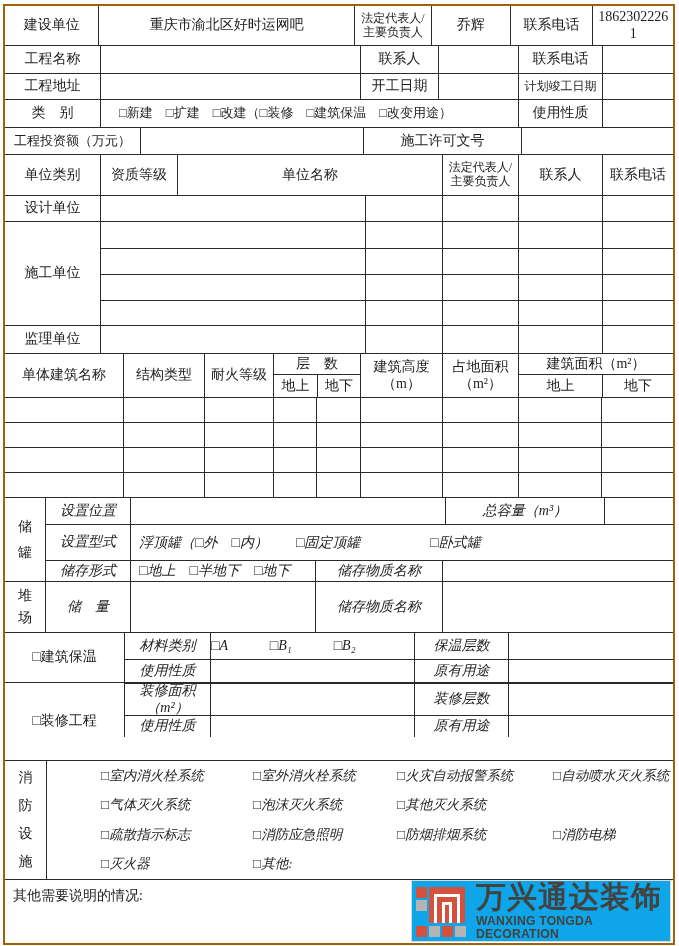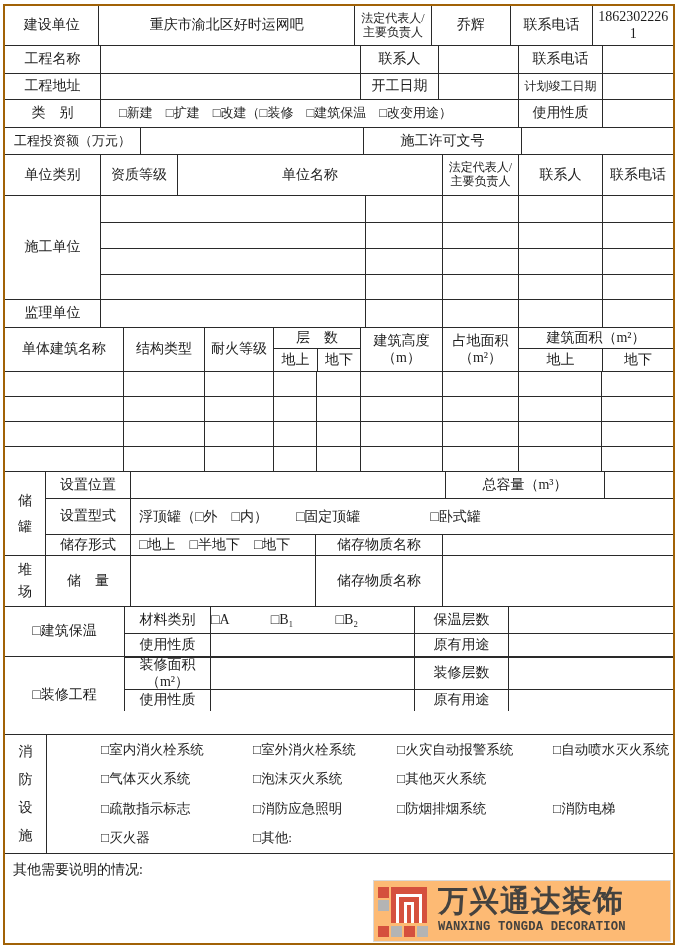--- a/index.html
+++ b/index.html
@@ -11,32 +11,32 @@
   .bt{border-top:1px solid #2a2a2a;}
   .c{display:flex;align-items:center;justify-content:center;text-align:center;box-sizing:border-box;
      padding:0 2px;overflow:hidden;line-height:1.15;}
   .bl{border-left:1px solid #2a2a2a;}
   .left{justify-content:flex-start;text-align:left;}
   .f1{flex:1 1 auto;}
   .s13{font-size:13px;}
   .s12{font-size:12px;}
   .pl{white-space:pre-line;}
   .grp{display:flex;box-sizing:border-box;}
-  .gbody{flex:1 1 auto;display:flex;flex-direction:column;box-sizing:border-box;}
+  .gbody{flex:1 1 auto;display:flex;flex-direction:column;box-sizing:border-box;font-style:italic;}
   .vtxt{width:1.1em;word-break:break-all;text-align:center;}
   .hdr2{display:flex;flex-direction:column;box-sizing:border-box;padding:0;}
   .hdr2 .top{flex:0 0 21px;display:flex;align-items:center;justify-content:center;border-bottom:1px solid #2a2a2a;box-sizing:border-box;}
   .hdr2 .bot{flex:1 1 auto;display:flex;}
   .fireline{display:flex;align-items:center;padding-left:14px;font-size:13.5px;}
   .fi1{width:152px;padding-left:40px;} .fi2{width:144px;} .fi3{width:156px;}
   .footer{position:relative;flex:1 1 auto;box-sizing:border-box;}
   .notes{position:absolute;left:8px;top:7px;}
-  .logo{position:absolute;right:2px;bottom:1px;width:298px;height:62px;background:#fdba74;
+  .logo{position:absolute;right:2px;bottom:1px;width:260px;height:62px;background:#0ea5e9;
         border:1px solid #d9d9d9;display:flex;align-items:center;box-sizing:border-box;
-        font-family:Liberation Mono, monospace;}
+        font-family:Liberation Sans, sans-serif;}
   .licon{position:relative;width:58px;height:54px;margin-left:4px;flex:0 0 auto;}
   .sq{position:absolute;width:11px;height:11px;}
   .bigsq{position:absolute;left:13px;top:3px;width:36px;height:36px;}
   .arch{position:absolute;left:5px;right:5px;top:7px;bottom:0;border:3px solid #fff;border-bottom:none;box-sizing:border-box;}
   .arch2{position:absolute;left:5px;right:5px;top:5px;bottom:0;border:3px solid #fff;border-bottom:none;box-sizing:border-box;}
   .lcn{font-weight:bold;font-size:30px;letter-spacing:1px;line-height:1;}
   .len{font-weight:bold;font-size:12.2px;letter-spacing:0.2px;line-height:1;margin-top:3px;}
 </style>
 </head>
 <body>
@@ -88,20 +88,28 @@
   <div class="r bt" style="height:41px">
     <div class="c" style="width:95px">单位类别</div>
     <div class="c bl" style="width:77px">资质等级</div>
     <div class="c bl" style="width:265px">单位名称</div>
     <div class="c bl s12 pl" style="width:76px">法定代表人/
 主要负责人</div>
     <div class="c bl" style="width:84px">联系人</div>
     <div class="c bl f1">联系电话</div>
   </div>
 
+  <div class="r bt" style="height:26px">
+    <div class="c" style="width:95px">设计单位</div>
+    <div class="c bl" style="width:265px"></div>
+    <div class="c bl" style="width:77px"></div>
+    <div class="c bl" style="width:76px"></div>
+    <div class="c bl" style="width:84px"></div>
+    <div class="c bl f1"></div>
+  </div>
 
   <div class="grp bt" style="height:104px">
     <div class="c" style="width:95px">施工单位</div>
     <div class="gbody">
       <div class="r" style="height:26px">
         <div class="c bl" style="width:265px"></div>
         <div class="c bl" style="width:77px"></div>
         <div class="c bl" style="width:76px"></div>
         <div class="c bl" style="width:84px"></div>
         <div class="c bl f1"></div>

